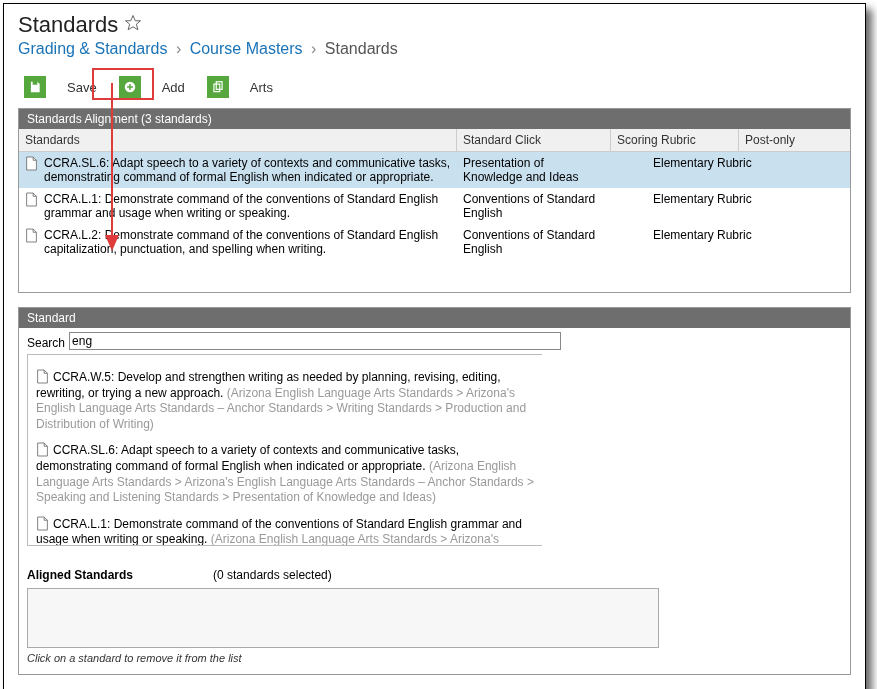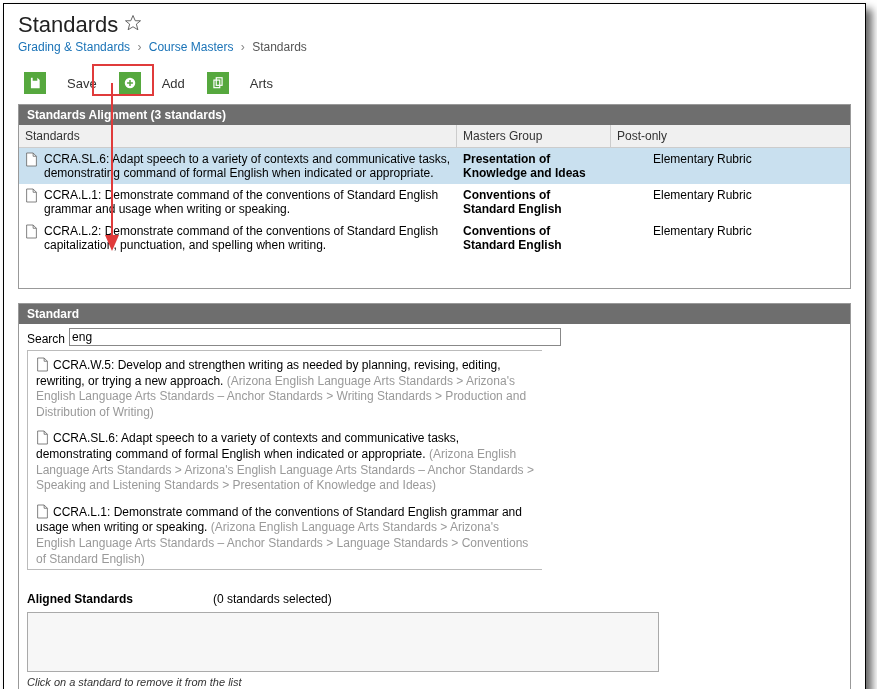--- a/index.html
+++ b/index.html
@@ -2,54 +2,54 @@
 <html><head>
   <meta charset="utf-8">
   <style>
     * { box-sizing: border-box; margin: 0; padding: 0; font-family: Arial, Helvetica, sans-serif; }
     body { background: #fff; width: 877px; height: 689px; position: relative; }
     .outer-wrap { width: 863px; margin: 3px; border: 1px solid #000; box-shadow: 6px 6px 8px rgba(0,0,0,0.6); padding-bottom: 30px; background: #fff; }
     .content { padding: 8px 14px 0 14px; }
     .page-title-row { display: flex; align-items: center; gap: 6px; }
     .page-title { font-size: 22px; font-weight: 400; color: #222; }
     .star-icon svg { width: 18px; height: 18px; fill: none; stroke: #555; stroke-width: 1.2; }
-    .breadcrumb { margin-top: 2px; font-size: 12px; }
+    .breadcrumb { margin-top: 2px; font-size: 16px; }
     .breadcrumb .bc-link { color: #1a73b7; text-decoration: none; cursor: pointer; }
     .breadcrumb .bc-sep { color: #888; margin: 0 4px; }
     .breadcrumb .bc-current { color: #555; }
     .toolbar { display: flex; gap: 6px; margin: 14px 0 6px 0; position: relative; }
     .btn { display: flex; align-items: center; gap: 21px; padding: 4px 10px 4px 6px; font-size: 13px; color: #333; cursor: pointer; background: #fff; }
     .btn .ico { width: 22px; height: 22px; background: #56a83e; display: flex; align-items: center; justify-content: center; }
     .btn .ico svg { width: 14px; height: 14px; fill: #fff; }
     .add-highlight { position: absolute; top: -4px; left: 74px; width: 62px; height: 32px; border: 2px solid #e03b3b; pointer-events: none; }
     .arrow-annot { position: absolute; left: 102px; top: 83px; pointer-events: none; }
     .arrow-annot svg { overflow: visible; }
     .panel { border: 1px solid #999; margin-bottom: 14px; }
-    .panel-header, .panel-header-dark { background: #6e6e6e; color: #fff; font-size: 12px; padding: 3px 8px; font-weight: 700; }
+    .panel-header, .panel-header-dark { background: #6e6e6e; color: #fff; font-size: 12px; padding: 3px 8px; font-weight: 400; }
     .table-head-row { display: flex; background: #f0f0f0; font-size: 12px; font-weight: 400; color: #333; border-bottom: 1px solid #ccc; }
     .table-head-row > div { padding: 4px 6px; border-right: 1px solid #ccc; }
     .table-head-row > div:last-child { border-right: none; }
     .col-std { flex: 0 0 438px; }
     .col-group { flex: 0 0 154px; }
     .col-rubric { flex: 0 0 128px; }
     .col-post { flex: 1 1 auto; }
     .table-body { background: #fff; min-height: 140px; }
     .table-row { display: flex; font-size: 12px; }
     .table-row.sel { background: #c9e0ef; }
     .table-row > div { padding: 4px 6px; }
     .row-std { flex: 0 0 438px; display: flex; gap: 6px; }
-    .row-group { flex: 0 0 154px; font-weight: bold; }
+    .row-group { flex: 0 0 154px; }
     .row-rubric { flex: 0 0 128px; margin-left: 36px; }
     .row-post { flex: 1 1 auto; }
     .doc-ico { flex-shrink: 0; width: 13px; height: 15px; }
     .doc-ico svg { width: 13px; height: 15px; }
     .panel2 { border: 1px solid #999; }
     .search-row { display: flex; align-items: flex-end; gap: 4px; padding: 4px 8px; font-size: 12px; }
     .search-row input { flex: 0 0 492px; border: 1px solid #888; font-size: 12px; padding: 1px 2px; height: 18px; }
-    .results-wrap { margin: 0 8px 8px 8px; border: 1px solid #bbb; border-right: none; height: 220px; overflow-y: scroll; padding: 6px 8px; background: #fff; width: 515px; position: relative; }
+    .results-wrap { margin: 0 8px 8px 8px; border: 1px solid #bbb; border-right: none; height: 192px; overflow-y: scroll; padding: 14px 8px; background: #fff; width: 515px; position: relative; }
     .result-item { font-size: 12px; margin-bottom: 10px; line-height: 1.3; cursor: pointer; }
     .result-item .doc-ico { display: inline-block; vertical-align: text-bottom; margin-right: 4px; }
     .result-path { color: #999; }
     .hint { font-size: 11px; font-style: italic; color: #333; margin: 4px 0 0 8px; }
     .aligned-head { display: flex; gap: 80px; font-size: 12px; padding: 14px 8px 6px 8px; font-weight: 700; }
     .aligned-head .count { font-weight: 400; }
     .aligned-box { margin: 0 8px 4px 8px; border: 1px solid #aaa; height: 60px; background: #f7f7f7; width: 632px; }
     .hint2 { font-size: 11px; font-style: italic; color: #333; margin: 2px 0 10px 8px; }
   </style>
 </head>
@@ -102,21 +102,22 @@
         </span>
         <span>Arts</span>
       </div>
       <div class="add-highlight"></div>
     </div>
 
     <div class="panel">
       <div class="panel-header">Standards Alignment (3 standards)</div>
       <div class="table-head-row">
         <div class="col-std">Standards</div>
-        <div class="col-group">Masters Group</div>
+        <div class="col-group">Standard Click</div>
+        <div class="col-rubric">Scoring Rubric</div>
         <div class="col-post">Post-only</div>
       </div>
       <div class="table-body" id="align-body">
           <div class="table-row sel">
             <div class="row-std">
               <span class="doc-ico"><svg viewBox="0 0 16 18">
                   <path d="M2 1h8l4 4v12H2z" fill="#fff" stroke="#666" stroke-width="1"></path>
                   <path d="M10 1v4h4" fill="none" stroke="#666" stroke-width="1"></path>
                 </svg></span>
               <span>CCRA.SL.6: Adapt speech to a variety of contexts and communicative tasks, demonstrating command of formal English when indicated or appropriate.</span>

